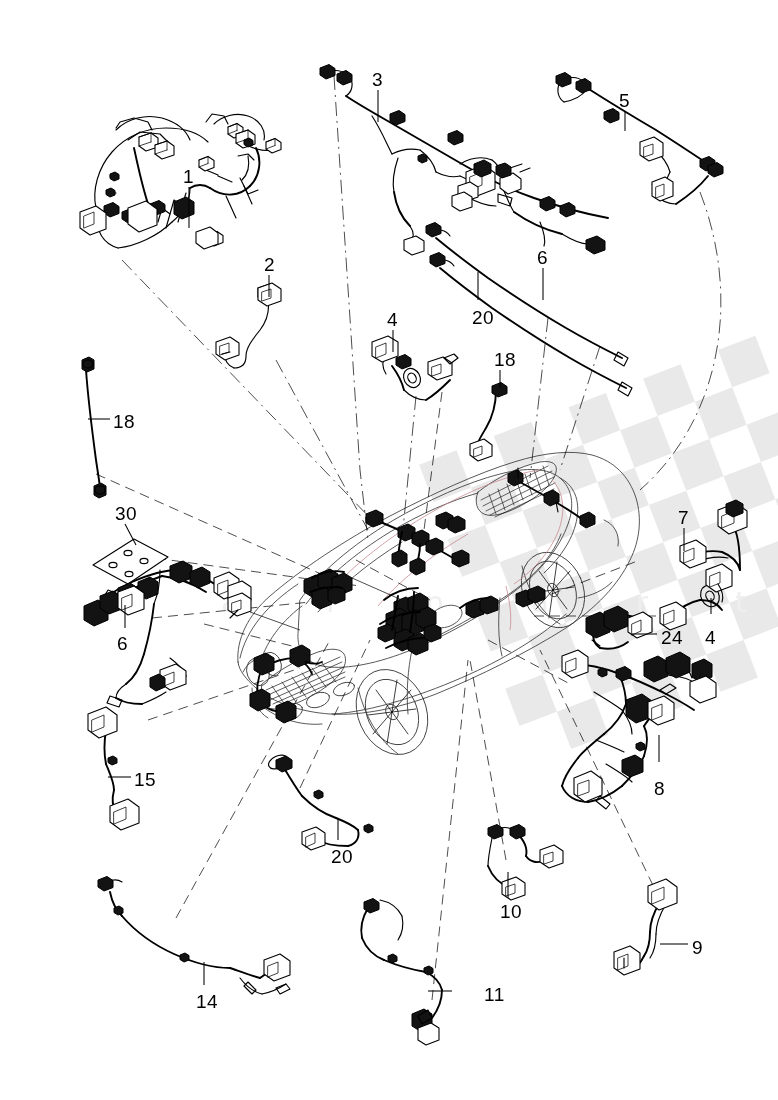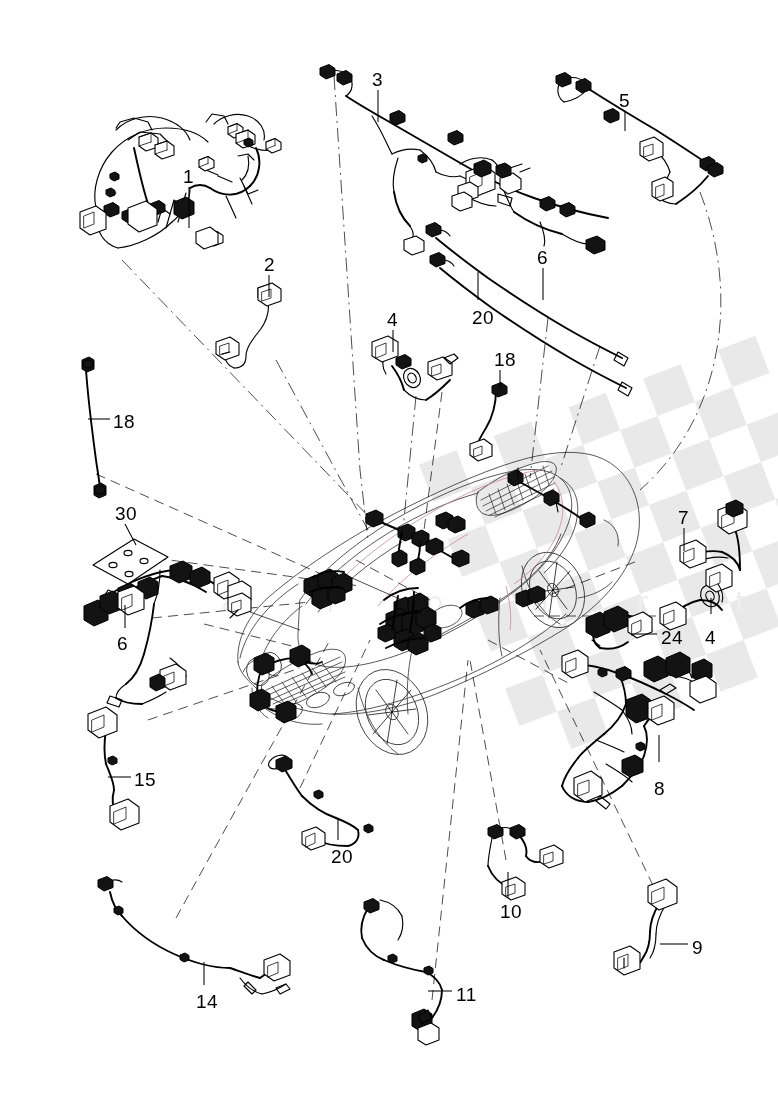--- a/index.html
+++ b/index.html
@@ -708,21 +708,21 @@
       <div class="lbl" style="left: 183px; top: 167px;">1</div>
       <div class="lbl" style="left: 264px; top: 255px;">2</div>
       <div class="lbl" style="left: 372px; top: 70px;">3</div>
       <div class="lbl" style="left: 387px; top: 310px;">4</div>
       <div class="lbl" style="left: 619px; top: 91px;">5</div>
       <div class="lbl" style="left: 537px; top: 248px;">6</div>
       <div class="lbl" style="left: 678px; top: 508px;">7</div>
       <div class="lbl" style="left: 654px; top: 779px;">8</div>
       <div class="lbl" style="left: 692px; top: 938px;">9</div>
       <div class="lbl" style="left: 500px; top: 878px; margin-top: 24px;">10</div>
-      <div class="lbl" style="left: 456px; top: 985px;">11</div>
+      <div class="lbl" style="left: 484px; top: 985px;">11</div>
       <div class="lbl" style="left: 472px; top: 308px;">20</div>
       <div class="lbl" style="left: 331px; top: 847px;">20</div>
       <div class="lbl" style="left: 196px; top: 992px;">14</div>
       <div class="lbl" style="left: 134px; top: 770px;">15</div>
       <div class="lbl" style="left: 117px; top: 634px;">6</div>
       <div class="lbl" style="left: 113px; top: 412px;">18</div>
       <div class="lbl" style="left: 494px; top: 350px;">18</div>
       <div class="lbl" style="left: 115px; top: 504px;">30</div>
       <div class="lbl" style="left: 661px; top: 628px;">24</div>
       <div class="lbl" style="left: 705px; top: 628px;">4</div>

